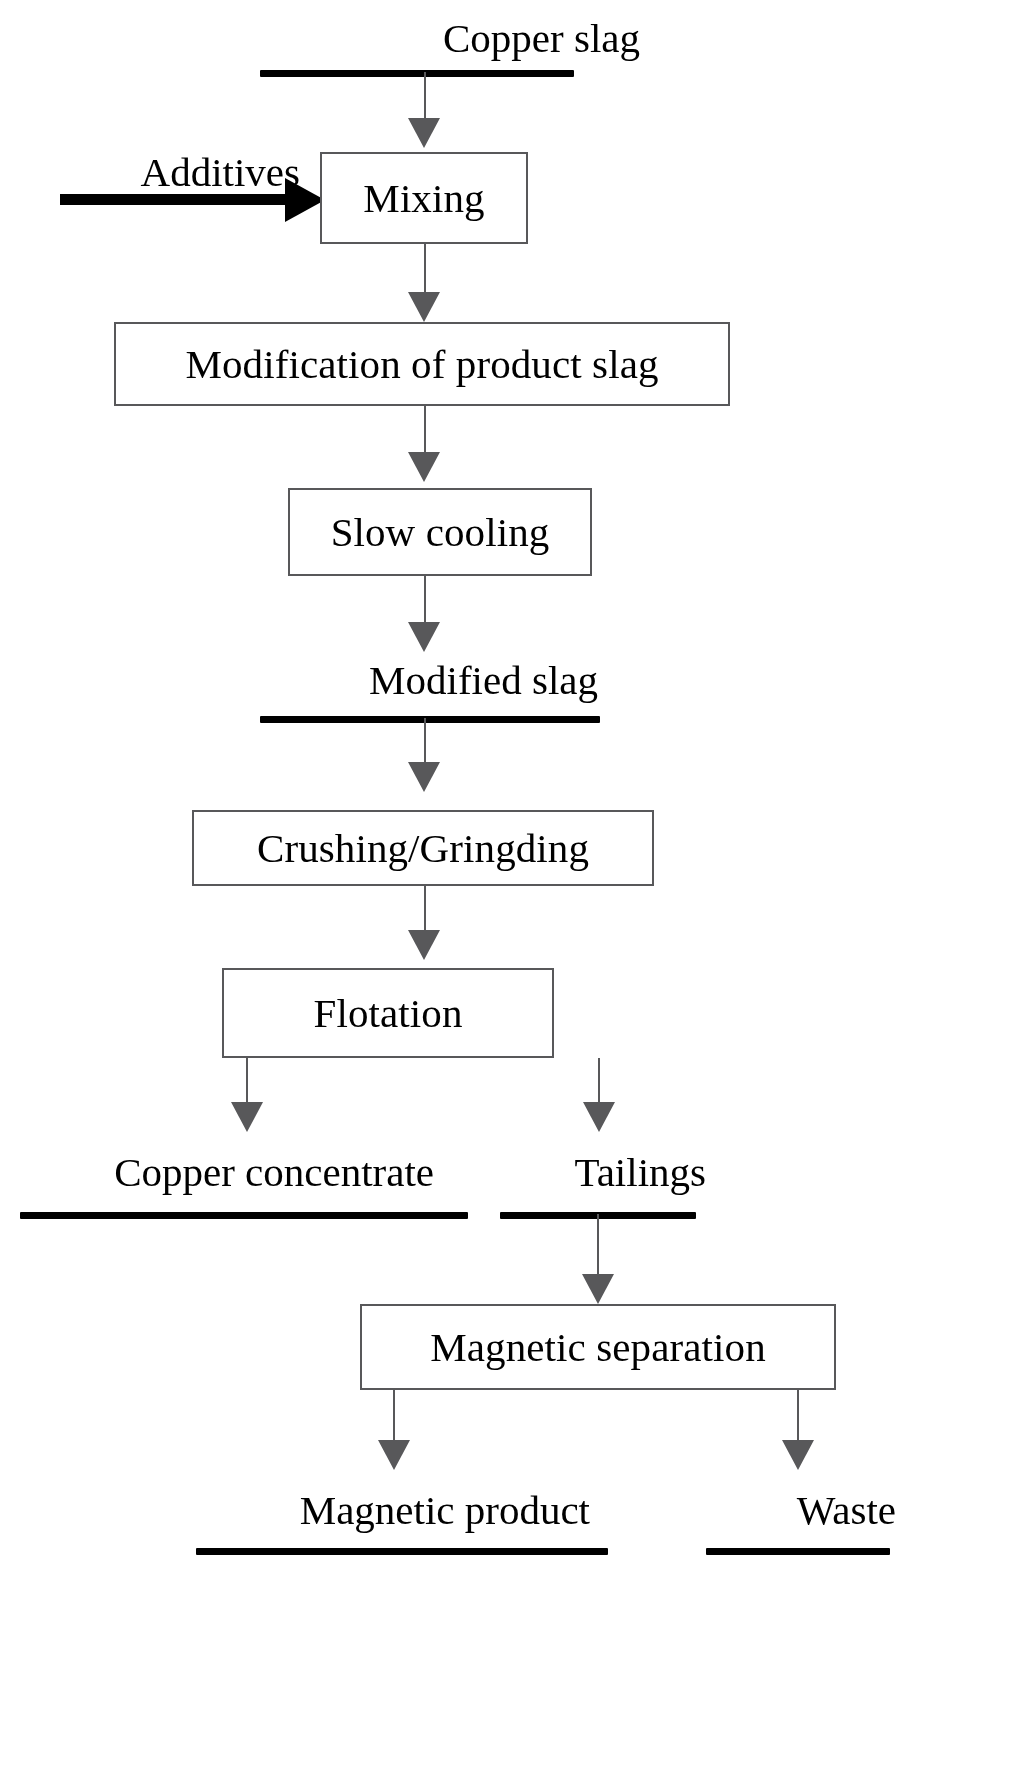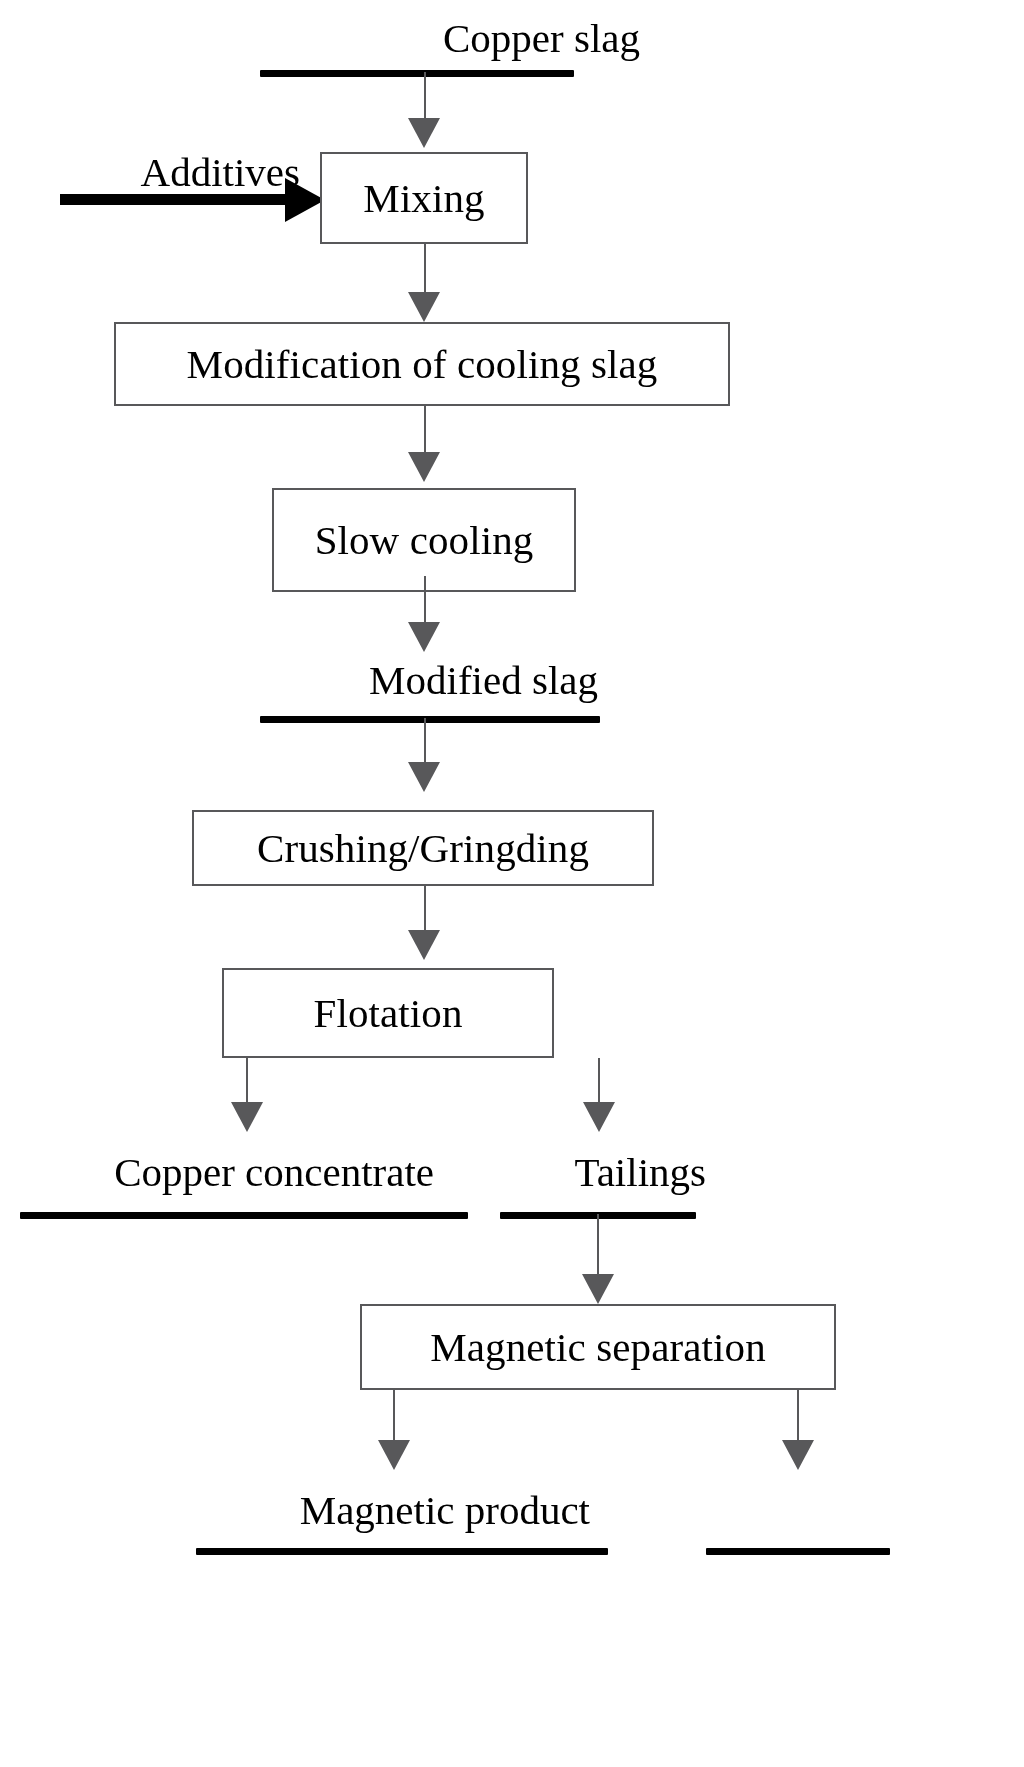--- a/index.html
+++ b/index.html
@@ -51,27 +51,27 @@
   <div class="ah-right-thick" style="left:285px;top:178px;"></div>
 
   <div class="box" style="left:320px;top:152px;width:208px;height:92px;">
     <span class="lbl">Mixing</span>
   </div>
 
   <div class="vline" style="left:424px;top:244px;height:52px;"></div>
   <div class="ah-down" style="left:408px;top:292px;"></div>
 
   <div class="box" style="left:114px;top:322px;width:616px;height:84px;">
-    <span class="lbl">Modification of cooling slag</span>
+    <span class="lbl">Modification of product slag</span>
   </div>
 
   <div class="vline" style="left:424px;top:406px;height:48px;"></div>
   <div class="ah-down" style="left:408px;top:452px;"></div>
 
-  <div class="box" style="left:272px;top:488px;width:304px;height:104px;">
+  <div class="box" style="left:288px;top:488px;width:304px;height:88px;">
     <span class="lbl">Slow cooling</span>
   </div>
 
   <div class="vline" style="left:424px;top:576px;height:50px;"></div>
   <div class="ah-down" style="left:408px;top:622px;"></div>
 
   <div class="stream" style="left:248px;top:660px;width:350px;">Modified slag</div>
   <div class="rule" style="left:260px;top:716px;width:340px;"></div>
 
   <div class="vline" style="left:424px;top:718px;height:46px;"></div>
@@ -109,15 +109,16 @@
 
   <div class="vline" style="left:393px;top:1390px;height:52px;"></div>
   <div class="ah-down" style="left:378px;top:1440px;"></div>
 
   <div class="vline" style="left:797px;top:1390px;height:52px;"></div>
   <div class="ah-down" style="left:782px;top:1440px;"></div>
 
   <div class="stream" style="left:200px;top:1490px;width:390px;">Magnetic product</div>
   <div class="rule" style="left:196px;top:1548px;width:412px;"></div>
 
+  <div class="stream" style="left:700px;top:1490px;width:196px;">Waste</div>
   <div class="rule" style="left:706px;top:1548px;width:184px;"></div>
 
 </div>
 
 </body></html>

